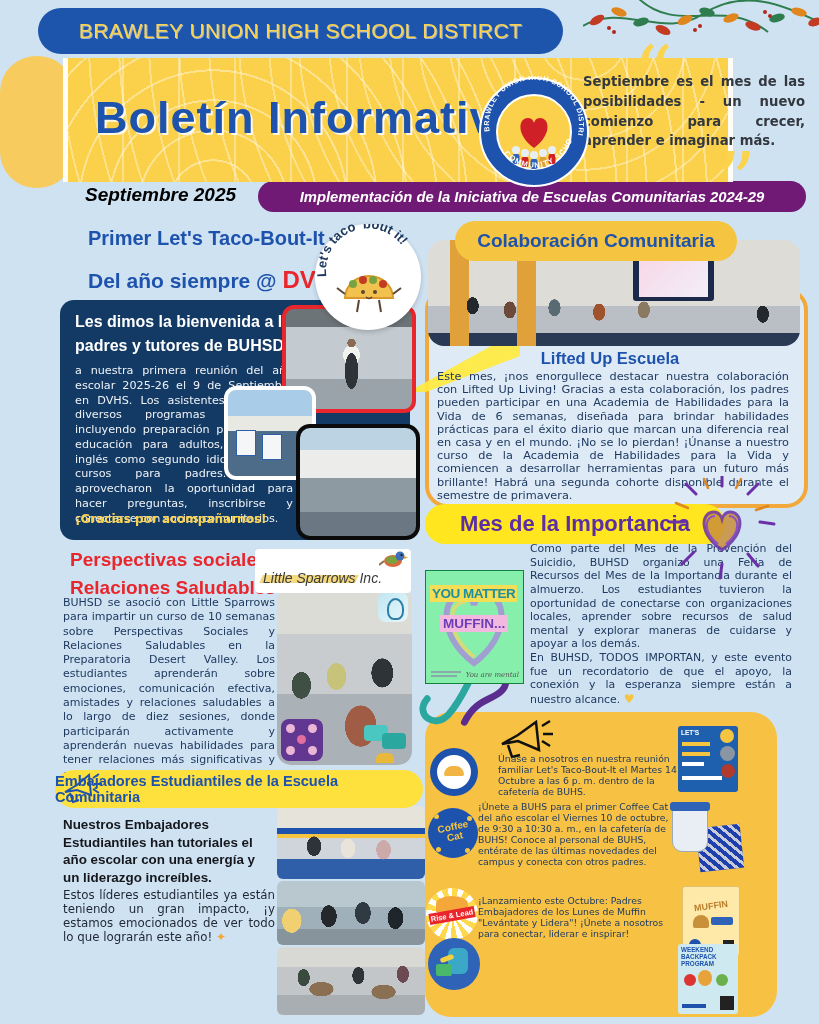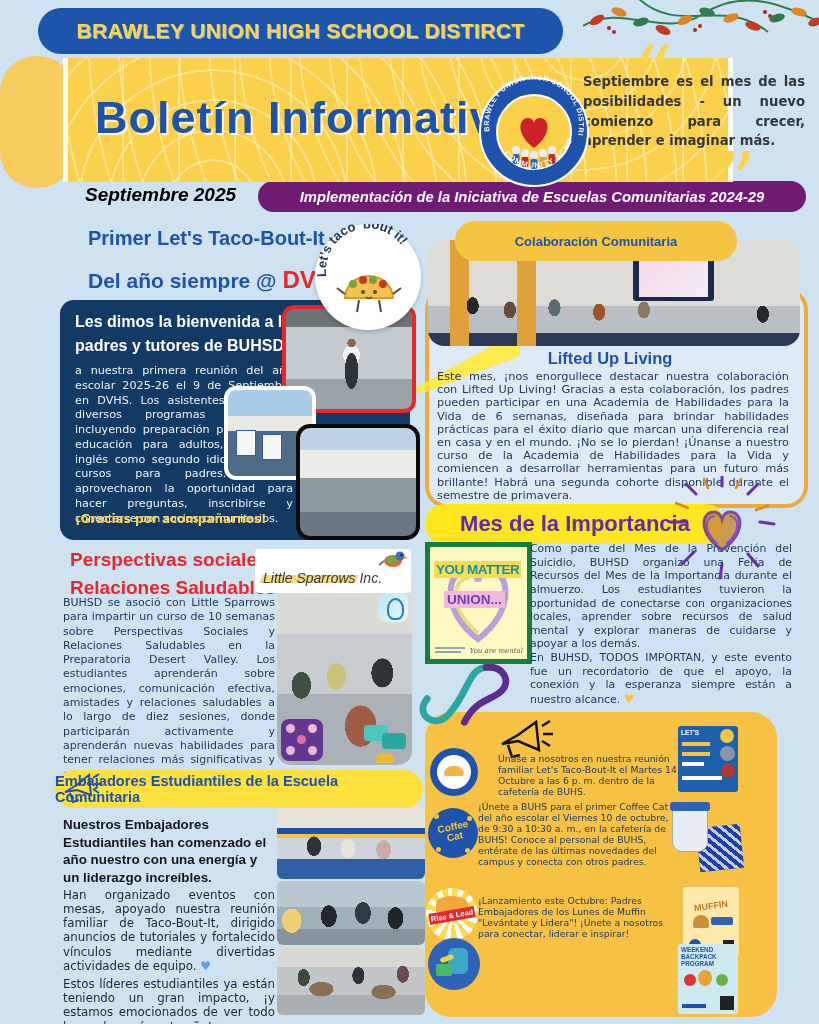--- a/index.html
+++ b/index.html
@@ -5,21 +5,21 @@
   html,body{margin:0;padding:0;}
   .page{position:relative;width:819px;height:1024px;background:#cfe2f2;overflow:hidden;
         font-family:"DejaVu Sans",sans-serif;color:#1f3a60;}
   .abs{position:absolute;}
   .just{text-align:justify;}
   .prl{white-space:pre-line;}
 
   
   .district-pill{left:38px;top:8px;width:525px;height:46px;background:#1d55ad;border-radius:26px;
      display:flex;align-items:center;justify-content:center;z-index:5;}
-  .district-pill span{color:#fcd34d;font-family:"Liberation Sans",sans-serif;font-weight:700;
+  .district-pill span{color:#fcd34d;font-family:"Liberation Sans",sans-serif;font-weight:400;
      font-size:21px;letter-spacing:.4px;text-shadow:1px 1px 0 rgba(255,255,255,.55);}
   .yellow-blob{left:0;top:56px;width:74px;height:132px;background:#f7cb5e;border-radius:36px;z-index:1;}
   .masthead-band{left:63px;top:58px;width:660px;height:124px;background-color:#fbd14b;z-index:2;
      border-left:5px solid rgba(255,255,255,.95);border-right:5px solid rgba(255,255,255,.95);
      background-image:
        repeating-radial-gradient(circle at 22% 118%, transparent 0 13px, rgba(255,255,255,.38) 13px 15px, transparent 15px 30px),
        repeating-radial-gradient(circle at 78% -18%, transparent 0 13px, rgba(255,255,255,.34) 13px 15px, transparent 15px 30px),
        repeating-linear-gradient(90deg, transparent 0 54px, rgba(255,255,255,.35) 54px 56px);}
   .boletin-title{left:95px;top:92px;z-index:3;color:#1d52ad;font-family:"Liberation Sans",sans-serif;
      font-weight:800;font-size:45px;letter-spacing:1px;text-shadow:2px 2px 0 rgba(255,255,255,.85);}
@@ -119,21 +119,21 @@
        radial-gradient(ellipse 20px 12px at 30% 62%,#8a6f52 60%,transparent 61%),
        radial-gradient(ellipse 20px 12px at 72% 66%,#8a6f52 60%,transparent 61%),
        radial-gradient(ellipse 10px 14px at 18% 45%,#3a4a3f 60%,transparent 61%),
        radial-gradient(ellipse 10px 14px at 55% 42%,#2e3338 60%,transparent 61%),
        radial-gradient(ellipse 10px 14px at 85% 40%,#6b4a52 60%,transparent 61%),
        linear-gradient(180deg,#d8d8d4 0 30%,#c2c6c8 30% 70%,#a8aeb2 70% 100%);}
 
   
   .colab-pill{left:455px;top:221px;width:282px;height:40px;background:#f5c440;border-radius:22px;z-index:4;
      display:flex;align-items:center;justify-content:center;}
-  .colab-pill span{color:#1d52ad;font-weight:800;font-size:13px;font-family:"Liberation Sans",sans-serif;}
+  .colab-pill span{color:#1d52ad;font-weight:800;font-size:19px;font-family:"Liberation Sans",sans-serif;}
   .ph-cafeteria{left:428px;top:240px;width:372px;height:106px;border-radius:16px;z-index:3;
      background:
        radial-gradient(ellipse 10px 14px at 12% 62%,#24282c 60%,transparent 61%),
        radial-gradient(ellipse 10px 14px at 22% 66%,#6b4a3a 60%,transparent 61%),
        radial-gradient(ellipse 10px 14px at 34% 64%,#5a6a72 60%,transparent 61%),
        radial-gradient(ellipse 10px 14px at 46% 68%,#a0522d 60%,transparent 61%),
        radial-gradient(ellipse 10px 14px at 58% 66%,#8a7a62 60%,transparent 61%),
        radial-gradient(ellipse 10px 14px at 90% 70%,#24282c 60%,transparent 61%),
        linear-gradient(90deg,transparent 0 6%,#e0a13a 6% 11%,transparent 11% 24%,#e0a13a 24% 29%,transparent 29%),
        linear-gradient(180deg,#dddcd6 0 62%,#b9bfc5 62% 88%,#2a3a55 88% 100%);}
@@ -146,21 +146,21 @@
   .spotlight{left:408px;top:330px;width:112px;height:62px;background:#ffe93d;opacity:.92;z-index:2;
      clip-path:polygon(0 100%,100% 0,100% 42%,16% 100%);}
   .lifted-title{left:460px;top:349px;width:300px;text-align:center;color:#1d52ad;font-weight:800;
      font-size:16.5px;font-family:"Liberation Sans",sans-serif;z-index:3;}
   .lifted-body{left:437px;top:370px;width:352px;font-size:11.3px;line-height:1.17;color:#1f3a60;z-index:3;}
   .mes-pill{left:425px;top:504px;width:300px;height:40px;background:#ffe61e;border-radius:22px;z-index:2;
      display:flex;align-items:center;justify-content:center;}
   .mes-pill span{color:#5b2ea6;font-weight:800;font-size:22px;font-family:"Liberation Sans",sans-serif;}
   .heart-doodle{left:668px;top:476px;width:108px;height:104px;z-index:3;}
 
-  .poster{left:425px;top:542px;width:97px;height:112px;background:#fef9c3;border:5px solid #15803d;z-index:2;}
+  .poster{left:425px;top:570px;width:97px;height:112px;background:#86efac;border:1px solid #15803d;z-index:2;}
   .poster svg{position:absolute;left:0;top:0;}
   .poster .l1{position:absolute;left:4px;top:14px;background:#f3de56;color:#1f8f9f;font-weight:800;
      font-size:13.5px;font-family:"Liberation Sans",sans-serif;padding:1px 2px;letter-spacing:-0.5px;}
   .poster .l2{position:absolute;left:14px;top:44px;background:#f2b8e0;color:#6a3fb5;font-weight:800;
      font-size:13.5px;font-family:"Liberation Sans",sans-serif;padding:1px 3px;}
   .poster .bars i{position:absolute;height:2px;background:#8aa;left:5px;}
   .poster .script{position:absolute;right:4px;bottom:4px;font-family:"DejaVu Serif",serif;
      font-style:italic;font-size:7px;color:#555;}
   .ribbon{left:412px;top:642px;width:140px;height:88px;z-index:1;}
   .imp-body{left:530px;top:542px;width:262px;font-size:10.9px;line-height:1.25;color:#1f3a60;z-index:2;}
@@ -375,40 +375,39 @@
   </div>
 
   <div class="abs emb-pill">
     <svg class="emb-mega" width="46" height="46" viewBox="0 0 46 46">
       <path d="M8 26 L20 19 L32 9 L34 29 L20 24 Z" fill="none" stroke="#1d52ad" stroke-width="2"></path>
       <path d="M13 27 l3 9 l6 -2" fill="none" stroke="#1d52ad" stroke-width="2"></path>
       <path d="M36 12 l6 -4 M37 18 l8 0 M36 23 l6 4" stroke="#1d52ad" stroke-width="2"></path>
     </svg>
     <span>Embajadores Estudiantiles de la Escuela Comunitaria</span>
   </div>
-  <div class="abs emb-intro">Nuestros Embajadores Estudiantiles han comenzado el año nuestro con una energía y un liderazgo increíbles.</div>
+  <div class="abs emb-intro">Nuestros Embajadores Estudiantiles han tutoriales el año escolar con una energía y un liderazgo increíbles.</div>
   <div class="abs emb-body just">
-    <p><span>Han organizado eventos con mesas, apoyado nuestra reunión familiar de Taco-Bout-It, dirigido anuncios de tutoriales y fortalecido vínculos mediante divertidas actividades de equipo.</span> <span class="heart blue">♥</span></p>
     <p><span>Estos líderes estudiantiles ya están teniendo un gran impacto, ¡y estamos emocionados de ver todo lo que lograrán este año!</span> <span class="sparkle">✦</span></p>
   </div>
   <div class="abs ph-emb1"></div>
   <div class="abs ph-emb2"></div>
   <div class="abs ph-emb3"></div>
 
   <div class="abs ph-cafeteria">
     <span class="screen">
         <i></i>
       </span>
   </div>
   <div class="abs colab-pill">
     <span>Colaboración Comunitaria</span>
   </div>
   <div class="abs orange-box"></div>
   <div class="abs spotlight"></div>
-  <div class="abs lifted-title">Lifted Up Living</div>
+  <div class="abs lifted-title">Lifted Up Escuela</div>
   <div class="abs lifted-body just">Este mes, ¡nos enorgullece destacar nuestra colaboración con Lifted Up Living! Gracias a esta colaboración, los padres pueden participar en una Academia de Habilidades para la Vida de 6 semanas, diseñada para brindar habilidades prácticas para el éxito diario que marcan una diferencia real en casa y en el mundo. ¡No se lo pierdan! ¡Únanse a nuestro curso de la Academia de Habilidades para la Vida y comiencen a desarrollar herramientas para un futuro más brillante! Habrá una segunda cohorte disponible durante el semestre de primavera.</div>
 
   <div class="abs mes-pill">
     <span>Mes de la Importancia</span>
   </div>
   <svg class="abs heart-doodle" viewBox="0 0 108 104">
     <g stroke="#6b2fa8" stroke-width="3" stroke-linecap="round">
       <path d="M54 10 l0 -10 M28 18 l-10 -10 M80 18 l10 -10 M16 46 l-14 0 M92 46 l14 2 M26 76 l-12 12 M80 78 l10 12 M54 88 l-2 14"></path>
     </g>
     <g stroke="#e0861f" stroke-width="2.5" stroke-linecap="round">
@@ -417,21 +416,21 @@
     <path d="M54 74 C 30 57 33 36 46 36 C 52 36 54 43 54 43 C 54 43 56 36 62 36 C 75 36 78 57 54 74 Z" fill="#c98f3a" opacity="0.85" stroke="#6b2fa8" stroke-width="3"></path>
     <path d="M50 68 C 34 55 37 40 47 40 M58 68 C 74 55 71 40 61 40" fill="none" stroke="#8a4fc0" stroke-width="2"></path>
   </svg>
 
   <div class="abs poster">
     <svg width="97" height="112" viewBox="0 0 97 112">
       <path d="M48 92 C 10 64 16 22 38 24 C 46 25 48 34 48 34 C 48 34 50 25 58 24 C 80 22 86 64 48 92 Z" fill="none" stroke="#a78bdc" stroke-width="6" opacity="0.8"></path>
       <path d="M48 86 C 18 62 22 30 40 31" fill="none" stroke="#e8d66a" stroke-width="4" opacity="0.8"></path>
     </svg>
     <span class="l1">YOU MATTER</span>
-    <span class="l2">UNION...</span>
+    <span class="l2">MUFFIN...</span>
     <span class="bars">
       <i style="bottom:10px;width:30px;"></i>
       <i style="bottom:6px;width:26px;"></i>
     </span>
     <span class="script">You are mental</span>
   </div>
   <svg class="abs ribbon" viewBox="0 0 140 90">
     <path d="M14 58 C 0 74 22 90 36 74 C 58 48 56 28 74 26" fill="none" stroke="#2aa8a0" stroke-width="7" stroke-linecap="round"></path>
     <path d="M74 26 C 92 24 100 40 90 50 C 80 60 64 58 52 82" fill="none" stroke="#5b2d8f" stroke-width="7" stroke-linecap="round"></path>
   </svg>

